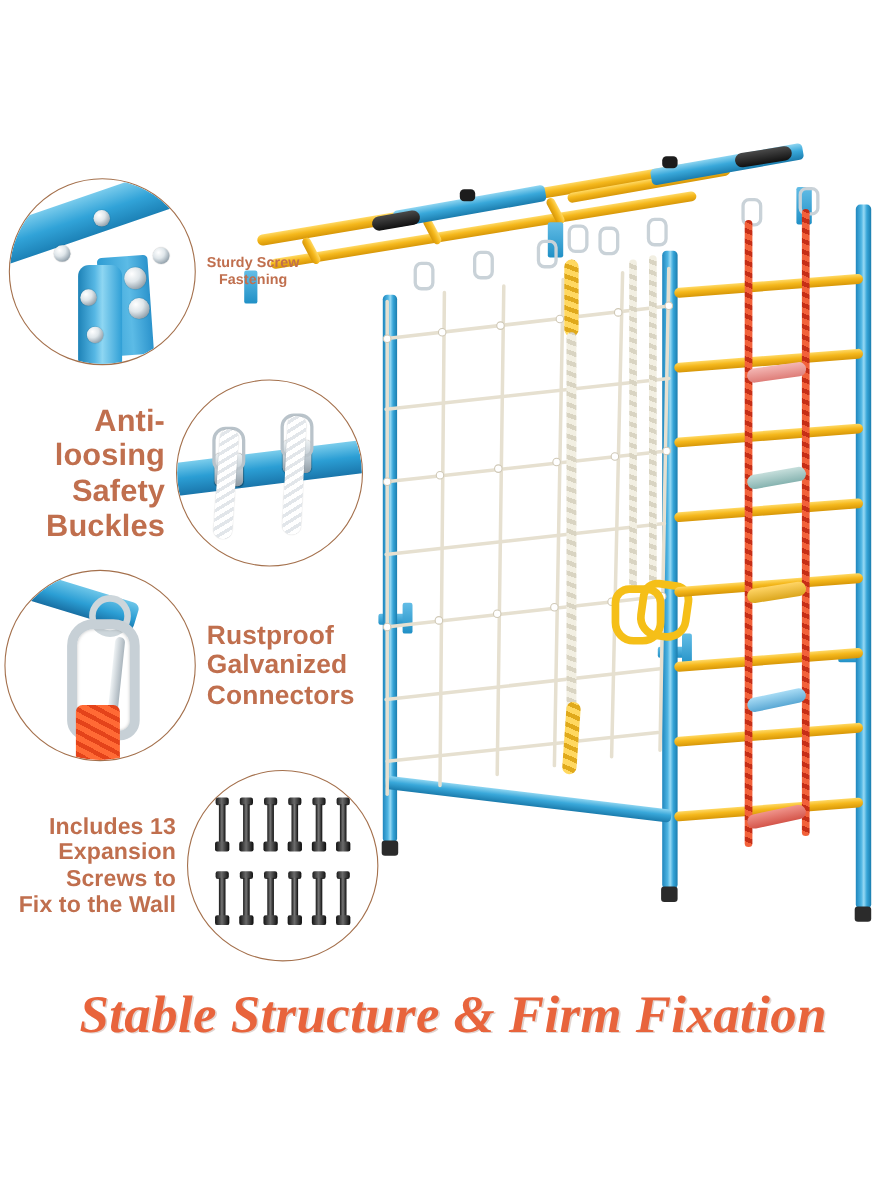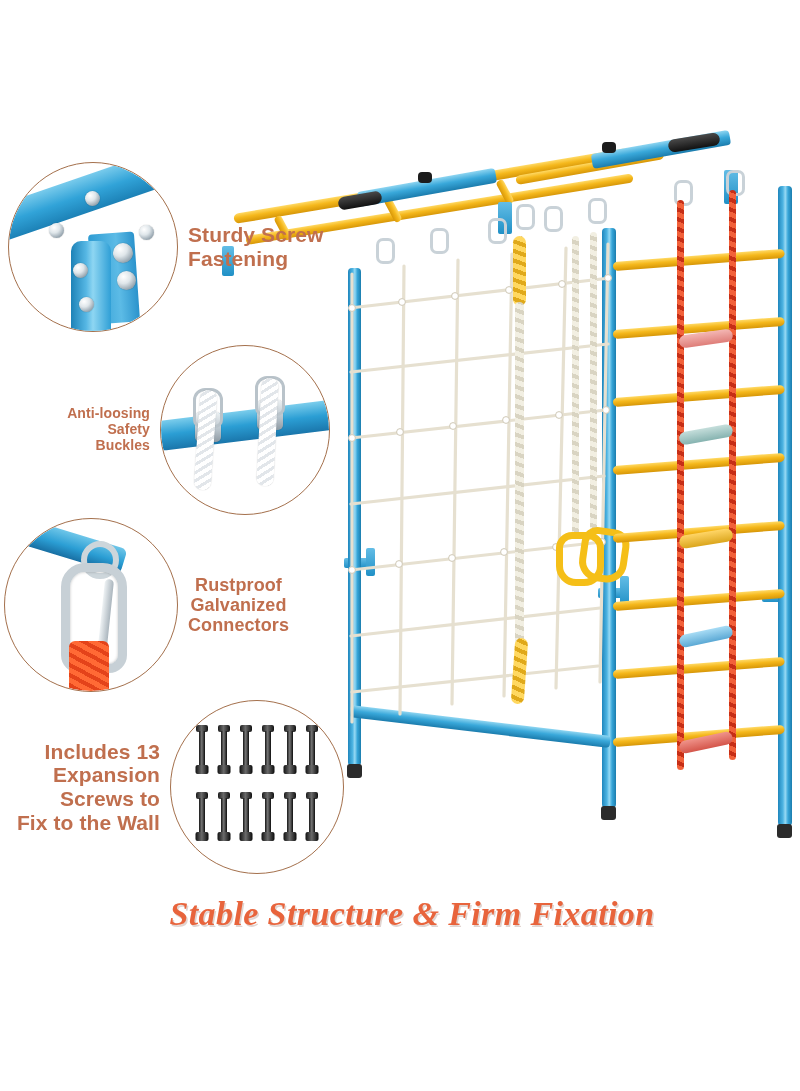--- a/index.html
+++ b/index.html
@@ -20,49 +20,49 @@
   .label{
     color:#c06f4e;font-weight:700;line-height:1.13;
     letter-spacing:.1px;white-space:pre-line;
   }
   .label.l-right{text-align:left;padding-left:10px;}
   .label.l-left{text-align:right;padding-right:10px;}
 
   
   #c1{left:8px;top:162px;}
   #c1 .circle{width:168px;height:168px;}
-  #c1 .label{font-size:21px;}
+  #c1 .label{font-size:13px;text-align:center;}
   .joint-tube{position:absolute;background:linear-gradient(180deg,#6ec4e8 0%,#2a9bd4 55%,#1b7fb4 100%);border-radius:12px;}
   .jt-main{width:230px;height:36px;left:-18px;top:46px;transform:rotate(-19deg);transform-origin:left center;
            background:linear-gradient(180deg,#79cbec 0%,#31a3d8 50%,#1c81b6 100%);}
   .jt-vert{width:40px;height:130px;left:62px;top:78px;border-radius:10px;
            background:linear-gradient(90deg,#1d82b7 0%,#56b7e4 38%,#8ed6f2 55%,#2f9fd6 100%);}
   .jt-brk{position:absolute;width:46px;height:90px;left:82px;top:70px;border-radius:4px;
           background:linear-gradient(90deg,#2e9cd3,#5cbbe6 60%,#2b93cc);transform:rotate(-4deg);}
   .screw{position:absolute;width:15px;height:15px;border-radius:50%;
          background:radial-gradient(circle at 34% 30%,#ffffff 0%,#dfe6ea 38%,#9aa8b2 72%,#6d7a84 100%);
          box-shadow:0 0 1px rgba(0,0,0,.45);}
 
   
   #c2{left:0px;top:345px;}
   #c2 .circle{width:168px;height:168px;}
-  #c2 .label{font-size:14px;}
+  #c2 .label{font-size:28px;}
   .bk-tube{position:absolute;left:-12px;top:64px;width:200px;height:30px;border-radius:15px;
            background:linear-gradient(180deg,#7bcdec 0%,#2b9ed4 48%,#1a76ab 100%);transform:rotate(-7deg);}
   .bk-rope{position:absolute;width:17px;border-radius:8px;
            background:repeating-linear-gradient(145deg,#ffffff 0 4px,#e2e6ea 4px 7px);
            box-shadow:0 0 1px rgba(0,0,0,.3);}
   .bk-clip{position:absolute;width:24px;height:34px;border:3.2px solid #b9c3ca;border-radius:12px 12px 8px 8px;background:transparent;}
   .bk-plate{position:absolute;width:26px;height:30px;border-radius:5px;
             background:linear-gradient(180deg,#eef2f4,#b8c3cb 60%,#8e9aa3);box-shadow:0 0 1px rgba(0,0,0,.4);}
 
   
   #c3{left:4px;top:518px;}
   #c3 .circle{width:172px;height:172px;}
-  #c3 .label{font-size:18px;text-align:center;}
+  #c3 .label{font-size:24px;}
   .cb-bar{position:absolute;left:-28px;top:8px;width:150px;height:26px;border-radius:6px;
           background:linear-gradient(180deg,#6ec6e9 0%,#2b9ed4 55%,#186fa3 100%);transform:rotate(17deg);}
   .cb-body{position:absolute;left:56px;top:44px;width:48px;height:92px;border:9px solid #c7d0d6;
            border-radius:24px 24px 18px 18px;
            background:transparent;box-shadow:inset 0 0 3px rgba(0,0,0,.25);}
   .cb-gate{position:absolute;left:96px;top:60px;width:9px;height:78px;border-radius:5px;
            background:linear-gradient(90deg,#eff3f5,#aab5bd);transform:rotate(6deg);}
   .cb-ring{position:absolute;left:76px;top:22px;width:26px;height:26px;border:6px solid #cdd6db;border-radius:50%;}
   .cb-rope{position:absolute;left:64px;top:122px;width:40px;height:62px;border-radius:6px;
            background:repeating-linear-gradient(28deg,#ff6a35 0 5px,#e4431a 5px 9px);}
@@ -101,21 +101,21 @@
   .ring{position:absolute;width:34px;height:40px;border:7px solid #f5bf18;border-radius:16px 16px 20px 20px;}
   .ladder-rope{position:absolute;width:7px;border-radius:4px;
                background:repeating-linear-gradient(22deg,#f2613a 0 5px,#c62e16 5px 9px);}
   .lrung{position:absolute;height:13px;border-radius:7px;}
   .carab-s{position:absolute;width:13px;height:20px;border:3px solid #c9d2d8;border-radius:7px;}
 
   
   #headline{
     position:absolute;left:0;right:0;top:895px;text-align:center;
     font-family:"Liberation Serif",serif;font-weight:700;font-style:italic;
-    font-size:34px;color:#e8643c;letter-spacing:.4px;
+    font-size:48px;color:#e8643c;letter-spacing:.4px;
     text-shadow:1.5px 1.5px 0 rgba(120,60,40,.22);
     padding-left:24px;
   }
 </style>
 </head>
 <body>
 
 <div class="stage">
 
   <div id="product">

